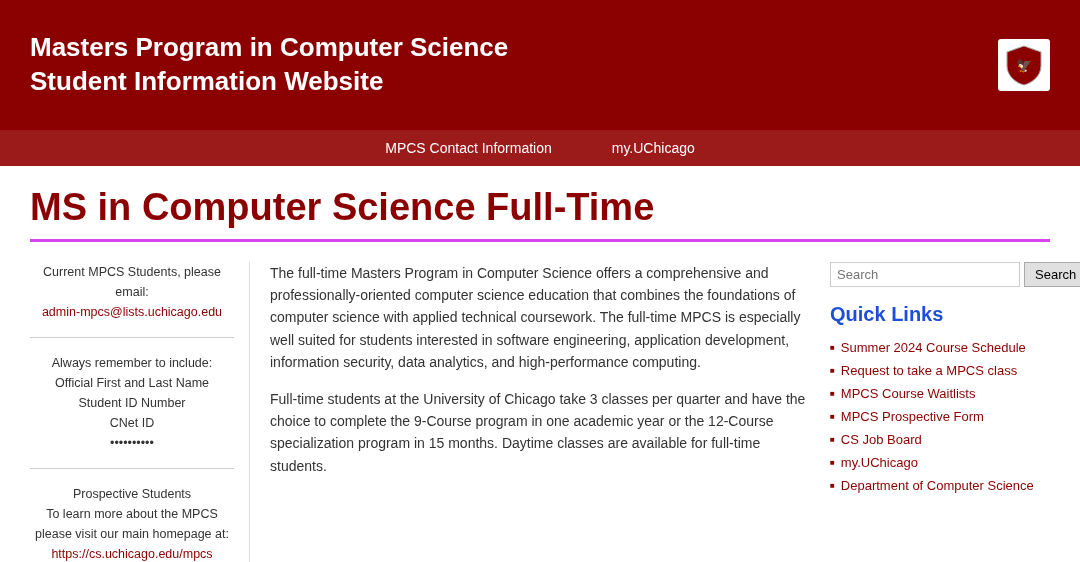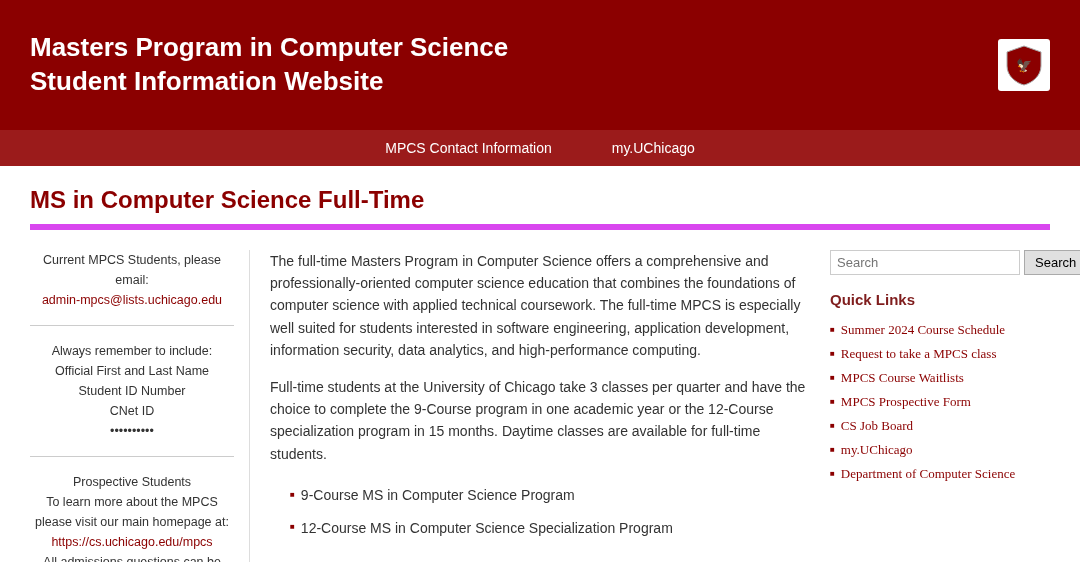--- a/index.html
+++ b/index.html
@@ -63,25 +63,25 @@
       color: #fff;
       text-decoration: none;
       font-size: 14px;
     }
 
     
     .main {
       padding: 20px 30px;
     }
     .page-title {
-      font-size: 24px;
+      font-size: 38px;
       font-weight: bold;
       color: #8B0000;
       margin-bottom: 20px;
-      border-bottom: 6px solid #d946ef;
+      border-bottom: 3px solid #d946ef;
       padding-bottom: 10px;
     }
 
     .content-layout {
       display: flex;
       gap: 20px;
     }
 
     
     .sidebar {
@@ -142,29 +142,28 @@
       font-size: 13px;
     }
     .search-button {
       padding: 4px 10px;
       background: #e0e0e0;
       border: 1px solid #aaa;
       cursor: pointer;
       font-size: 13px;
     }
     .quick-links-title {
-      font-size: 15px;
+      font-size: 20px;
       font-weight: bold;
       margin-bottom: 10px;
-      color: #7f1d1d;
+      color: #1d4ed8;
     }
     .quick-links ul {
       list-style: none;
       padding: 0;
-      font-family: Liberation Serif, serif;
     }
     .quick-links ul li {
       padding: 4px 0;
       display: flex;
       align-items: flex-start;
       gap: 6px;
       font-size: 13px;
     }
     .quick-links ul li::before {
       content: '■';
@@ -219,28 +218,20 @@
       <p>Prospective Students</p>
       <p>To learn more about the MPCS please visit our main homepage at:</p>
       <p><a href="#">https://cs.uchicago.edu/mpcs</a></p>
       <p>All admissions questions can be sent to:</p>
 
     </div>
 
     <div class="center-content">
       <p>The full-time Masters Program in Computer Science offers a comprehensive and professionally-oriented computer science education that combines the foundations of computer science with applied technical coursework. The full-time MPCS is especially well suited for students interested in software engineering, application development, information security, data analytics, and high-performance computing.</p>
       <p>Full-time students at the University of Chicago take 3 classes per quarter and have the choice to complete the 9-Course program in one academic year or the 12-Course specialization program in 15 months. Daytime classes are available for full-time students.</p>
-      <ul>
-        <li>
-          <span>9-Course MS in Computer Science Program</span>
-        </li>
-        <li>
-          <span>12-Course MS in Computer Science Specialization Program</span>
-        </li>
-      </ul>
     </div>
 
     <div class="right-sidebar">
       <div class="search-area">
         <input type="text" class="search-input" placeholder="Search" style="">
         <button class="search-button">Search</button>
       </div>
       <div class="quick-links">
         <div class="quick-links-title">Quick Links</div>
         <ul>

